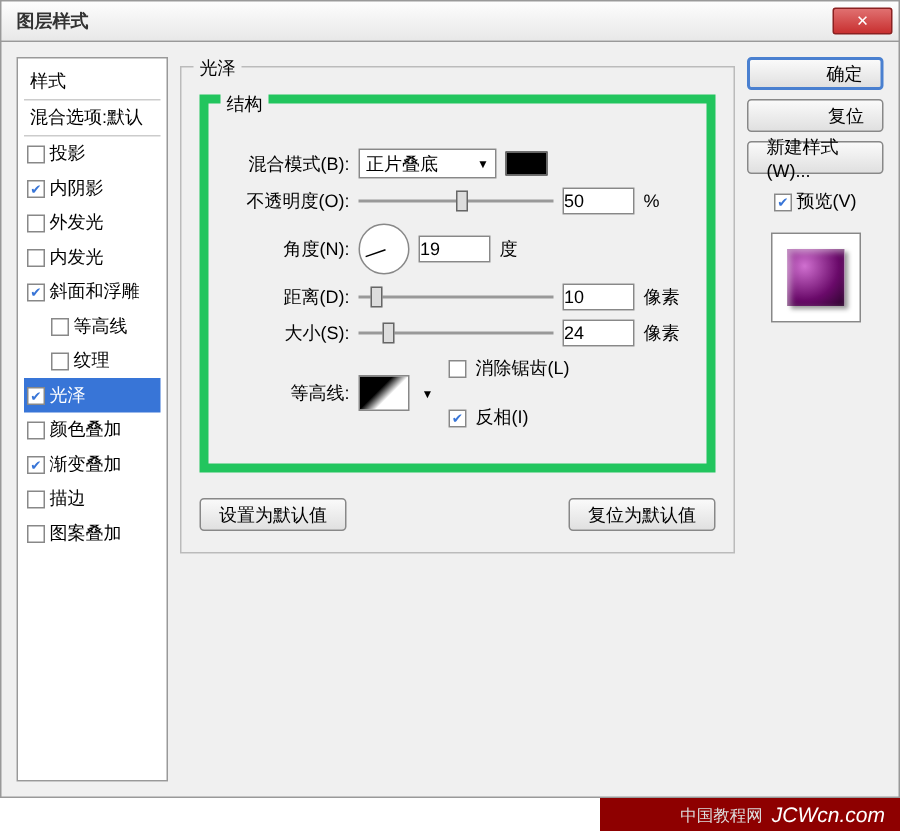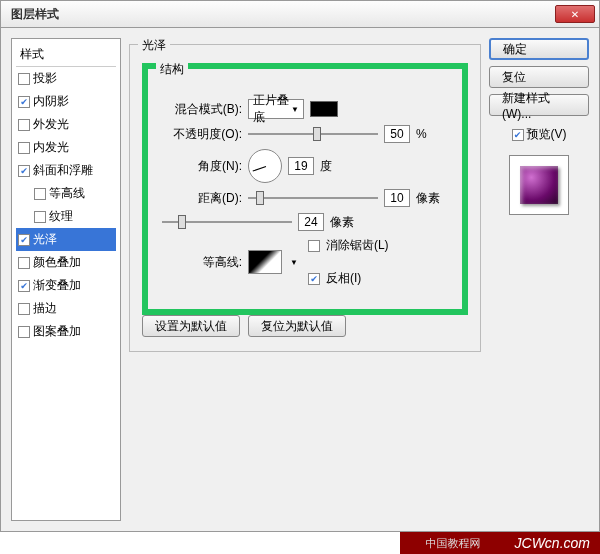--- a/index.html
+++ b/index.html
@@ -16,57 +16,58 @@
 .side-item.indent { padding-left: 18px; align-items: center; }
 .side-item.selected { background: #3875d7; color: #fff; }
 .chk { width: 12px; height: 12px; border: 1px solid #888; background: #fff; display: inline-flex; align-items: center; justify-content: center; font-size: 9px; color: #3875d7; }
 .main { flex: 1; position: relative; }
 .fieldset { border: 1px solid #bbb; padding: 10px 12px 14px; position: relative; margin-top: 6px; }
 .fieldset > .legend { position: absolute; top: -8px; left: 8px; background: #f0f0f0; padding: 0 4px; font-size: 12px; }
 .inner-fs { border: 6px solid #22c55e; padding: 24px 14px 16px; position: relative; margin-top: 8px; }
 .inner-fs > .legend { position: absolute; top: -8px; left: 8px; background: #f0f0f0; padding: 0 4px; }
 .row { display: flex; align-items: center; margin: 6px 0; gap: 6px; }
 .lbl { width: 80px; text-align: right; }
-.select { width: 56px; height: 20px; border: 1px solid #888; background: #fff; display: flex; align-items: center; padding: 0 4px; justify-content: space-between; }
+.select { width: 92px; height: 20px; border: 1px solid #888; background: #fff; display: flex; align-items: center; padding: 0 4px; justify-content: space-between; }
 .tri { font-size: 8px; }
 .swatch { width: 28px; height: 16px; background: #000; border: 1px solid #666; }
 .slider { width: 130px; height: 18px; position: relative; display: flex; align-items: center; }
 .track { height: 2px; background: #999; width: 100%; }
 .thumb { width: 8px; height: 14px; background: #ddd; border: 1px solid #666; position: absolute; top: 2px; }
-.num { width: 26px; height: 18px; border: 1px solid #888; background: #fff; text-align: center; line-height: 16px; }
+.num { width: 48px; height: 18px; border: 1px solid #888; background: #fff; text-align: left; line-height: 16px; }
 .unit { width: 28px; }
 .angle-ctl { width: 34px; height: 34px; border: 1px solid #888; border-radius: 50%; background: #fff; position: relative; }
 .angle-line { position: absolute; width: 14px; height: 1px; background: #000; top: 16px; left: 3px; transform-origin: right center; transform: rotate(-19deg); }
 .curve { width: 34px; height: 24px; border: 1px solid #888; background: linear-gradient(135deg,#000 0%, #000 40%, #fff 60%, #fff 100%); display:inline-block; position:relative; }
 .curve-tri { font-size: 8px; margin-left: 2px; }
 .btn { height: 22px; padding: 0 12px; border: 1px solid #888; background: linear-gradient(#fafafa,#e0e0e0); border-radius: 3px; cursor: pointer; display: inline-flex; align-items: center; }
 .btn.primary { border: 2px solid #4a80d0; }
-.btns-row { display: flex; gap: 8px; justify-content: flex-start; margin-top: 0; }
+.btns-row { display: flex; gap: 8px; justify-content: space-between; margin-top: 17px; }
 .right-col { width: 100px; display: flex; flex-direction: column; gap: 6px; align-items: stretch; }
-.right-col .btn { justify-content: flex-start; }
+.right-col .btn { justify-content: flex-end; }
 .preview { width: 60px; height: 60px; border: 1px solid #888; background: #fff; margin: 6px auto 0; position: relative; }
 .preview-inner { position: absolute; inset: 10px; background: radial-gradient(circle at 30% 30%, #d070d0, #6a0a6a 60%, #2a042a); box-shadow: inset 2px 2px 4px rgba(255,255,255,.5), 2px 2px 3px rgba(0,0,0,.4); }
 .prev-row { display: flex; align-items: center; gap: 3px; justify-content: center; margin-top: 4px; }
-.footer { position: absolute; bottom: 0; right: 0; height: 22px; background: #8e0000; color: #fff; display: flex; align-items: center; padding: 0 10px; font-size: 14px; font-style: italic; width: 200px; justify-content: flex-end; gap: 28px; }
+.footer { position: absolute; bottom: 0; right: 0; height: 22px; background: #8e0000; color: #fff; display: flex; align-items: center; padding: 0 10px; font-size: 14px; font-style: italic; width: 200px; justify-content: flex-end; }
 .footer .cn { font-size: 11px; color: #ddd; margin-right: 6px; font-style: normal; }
 </style>
 </head>
 <body>
 
 <div class="window">
   <div class="titlebar">
     <span class="title">图层样式</span>
     <div class="close-btn">
       <span>✕</span>
     </div>
   </div>
 
   <div class="body">
     <div class="sidebar">
       <div class="side-header">样式</div>
+      <div class="side-sub">混合选项:默认</div>
       <div id="side-items">
           <div class="side-item">
             <span class="chk"></span>
             <span>投影</span>
           </div>
           <div class="side-item">
             <span class="chk">✔</span>
             <span>内阴影</span>
           </div>
           <div class="side-item">
@@ -150,20 +151,21 @@
             <span class="lbl">距离(D):</span>
             <div class="slider">
               <div class="track"></div>
                 <div class="thumb" style="left:6%"></div>
             </div>
             <div class="num">10</div>
             <span class="unit">像素</span>
           </div>
 
           <div class="row">
+            <span class="lbl">大小(S):</span>
             <div class="slider">
               <div class="track"></div>
                 <div class="thumb" style="left:12%"></div>
             </div>
             <div class="num">24</div>
             <span class="unit">像素</span>
           </div>
 
           <div class="row">
             <span class="lbl">等高线:</span>

